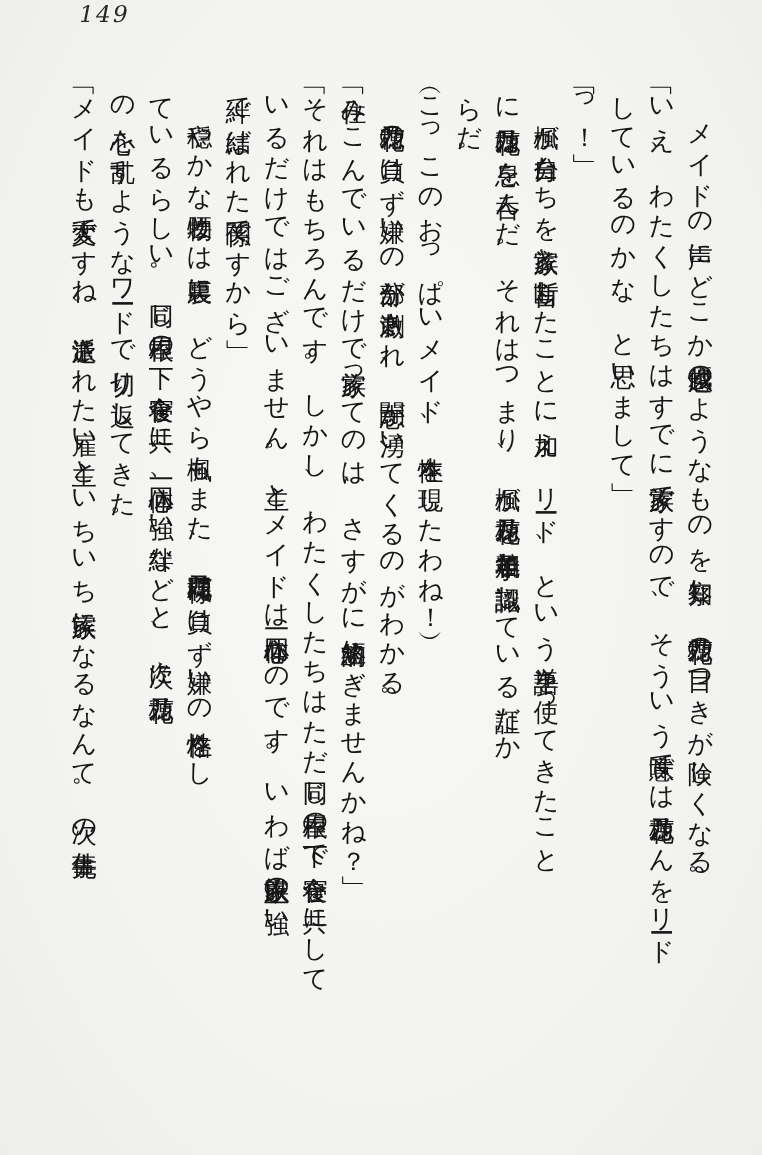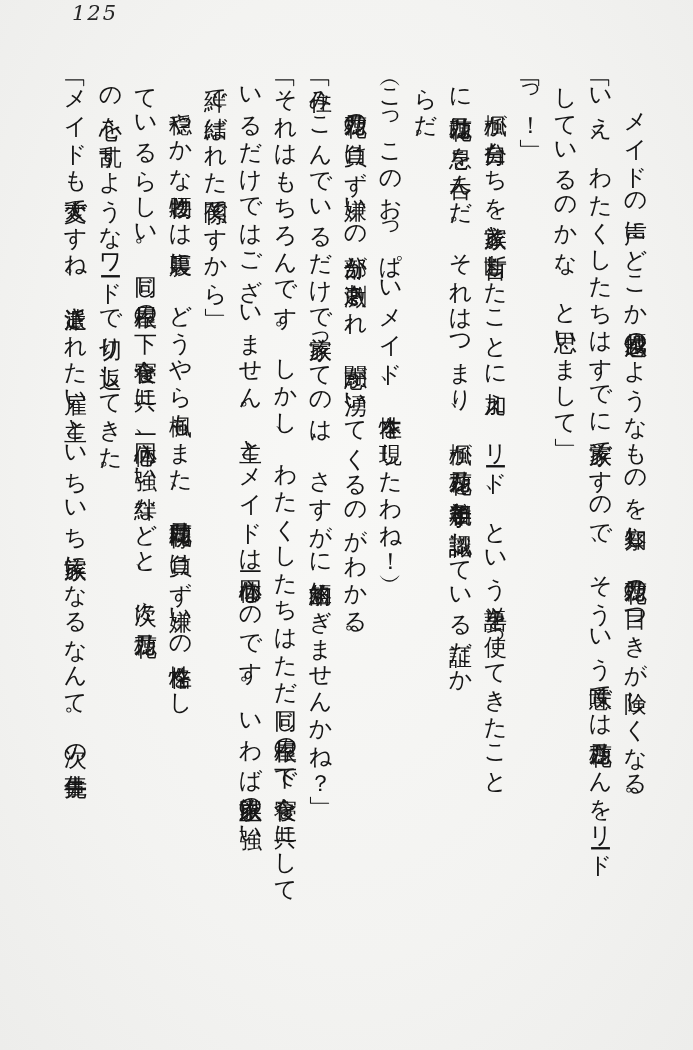--- a/index.html
+++ b/index.html
@@ -42,21 +42,21 @@
   }
   .tcol {
     margin: 0;
     white-space: nowrap;
   }
 </style>
 </head>
 <body>
 
 <div class="page">
-  <div class="page-number">125</div>
+  <div class="page-number">149</div>
 
   <div class="text-area">
     <div class="tcol">　メイドの声にどこか優越感のようなものを察知し、穂乃花の目つきが険しくなる。</div>
     <div class="tcol">「いえ、わたくしたちはすでに家族ですので、そういう意味では穂乃花さんをリード</div>
     <div class="tcol">しているのかな、と思いまして」</div>
     <div class="tcol">「っ！」</div>
     <div class="tcol">　楓が自分たちを家族と断言したことに加え、リード、という単語を使ってきたこと</div>
     <div class="tcol">に穂乃花は息を呑んだ。それはつまり、楓が穂乃花を競争相手と認識している証だか</div>
     <div class="tcol">らだ。</div>
     <div class="tcol">（こっこのおっぱいメイド、本性を現したわね！）</div>

